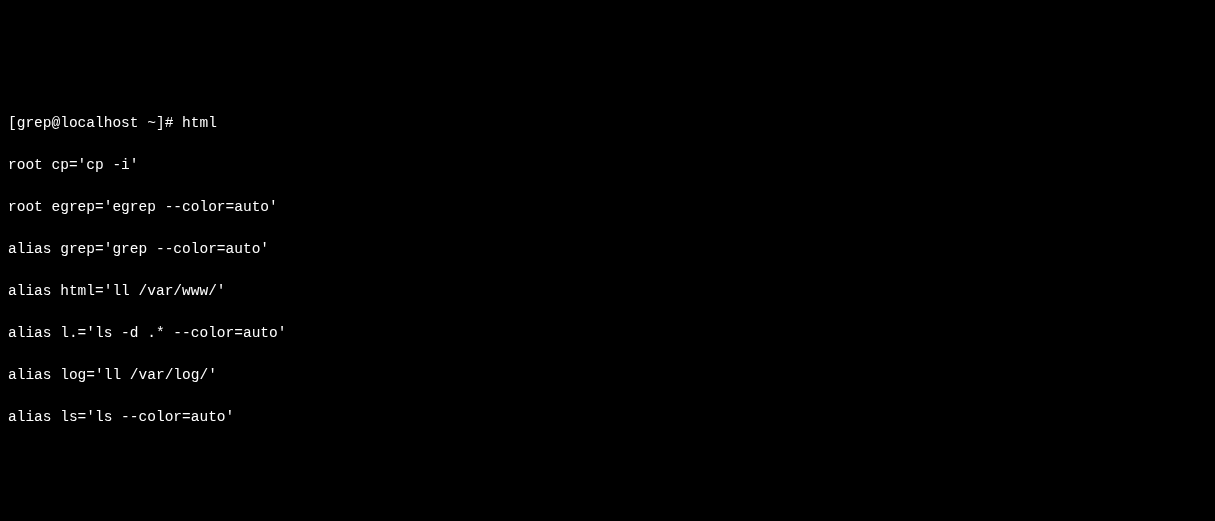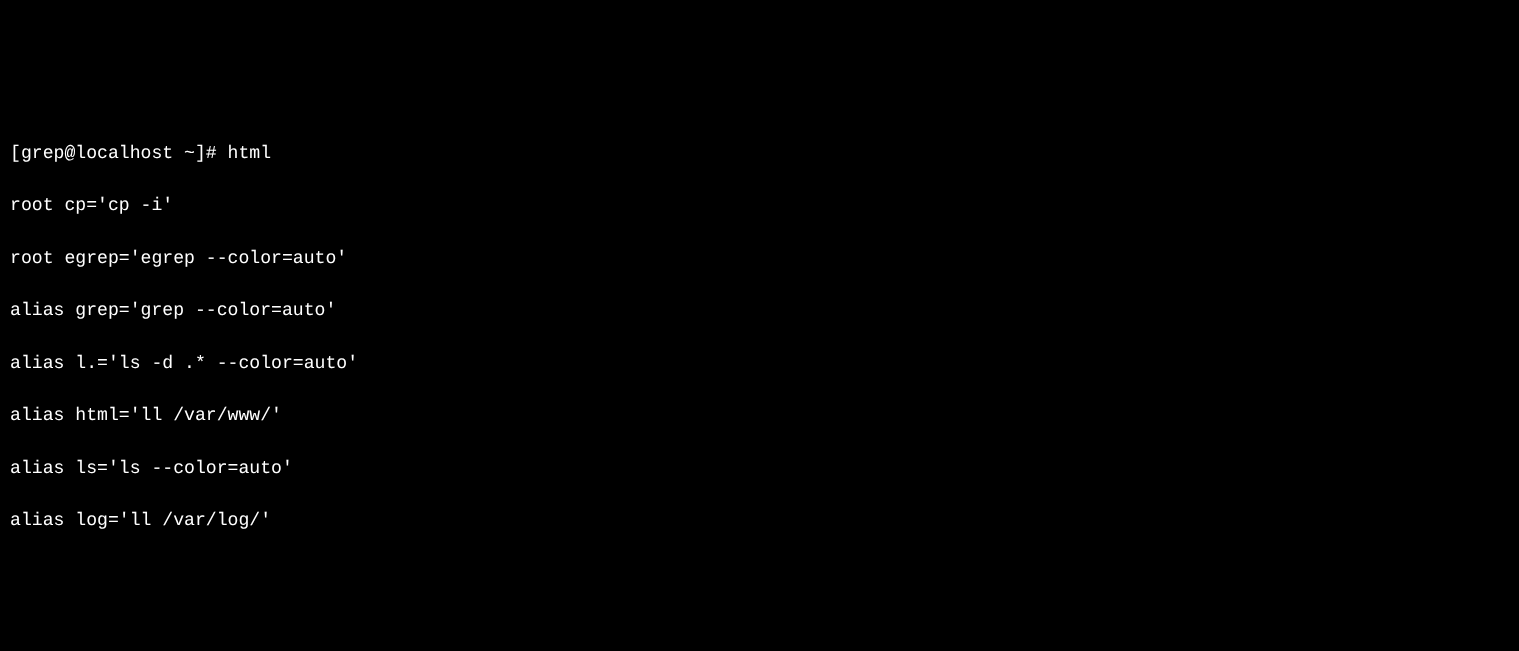--- a/index.html
+++ b/index.html
@@ -20,24 +20,24 @@
 </head>
 <body>
 
 
 
 <div>
 <span class="line"><span>[grep@localhost ~]# </span><span>html</span></span>
 <span class="line">root cp='cp -i'</span>
 <span class="line">root egrep='egrep --color=auto'</span>
 <span class="line">alias grep='grep --color=auto'</span>
+<span class="line">alias html='ll /var/www/'</span>
 <span class="line">alias l.='ls -d .* --color=auto'</span>
-<span class="line">alias html='ll /var/www/'</span>
+<span class="line">alias log='ll /var/log/'</span>
 <span class="line">alias ls='ls --color=auto'</span>
-<span class="line">alias log='ll /var/log/'</span>
 
 
 
 
 
 
 
 
 
 

